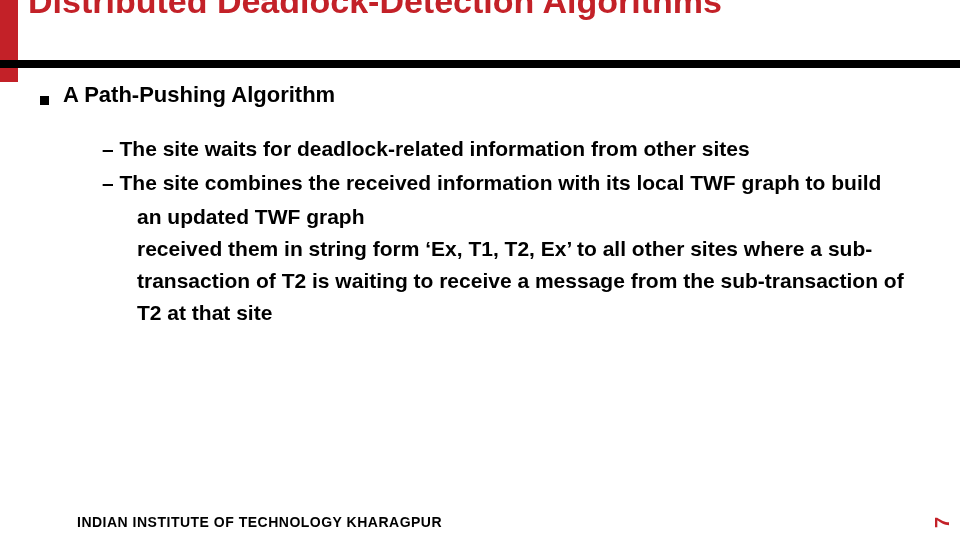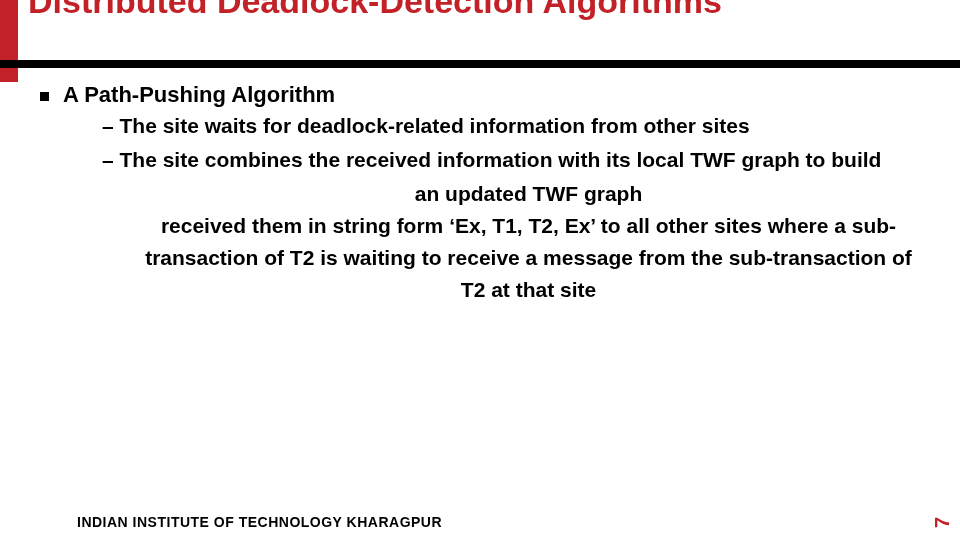--- a/index.html
+++ b/index.html
@@ -38,44 +38,43 @@
   }
   .content {
     position: absolute;
     top: 82px;
     left: 40px;
     right: 30px;
     color: #000000;
   }
   .bullet-row {
     display: flex;
-    align-items: flex-start;
+    align-items: center;
     font-size: 22px;
     font-weight: 700;
-    margin-bottom: 2px;
+    margin-bottom: 25px;
   }
   .bullet-sq {
     display: inline-block;
     width: 9px; height: 9px;
     background: #000;
     margin-top: 10px;
     margin-right: 14px;
     flex-shrink: 0;
   }
   .sub {
     margin-left: 62px;
     margin-right: 10px;
     font-size: 21px;
     line-height: 32px;
     font-weight: 700;
   }
   .dash-item { margin-bottom: 2px; }
   .cont {
     margin-left: 35px;
-    text-align: center;
   }
   .footer {
     position: absolute;
     bottom: 10px;
     left: 40px;
     font-size: 14px;
     font-weight: 700;
     letter-spacing: 0.5px;
     color: #000;
     padding-left: 37px;

